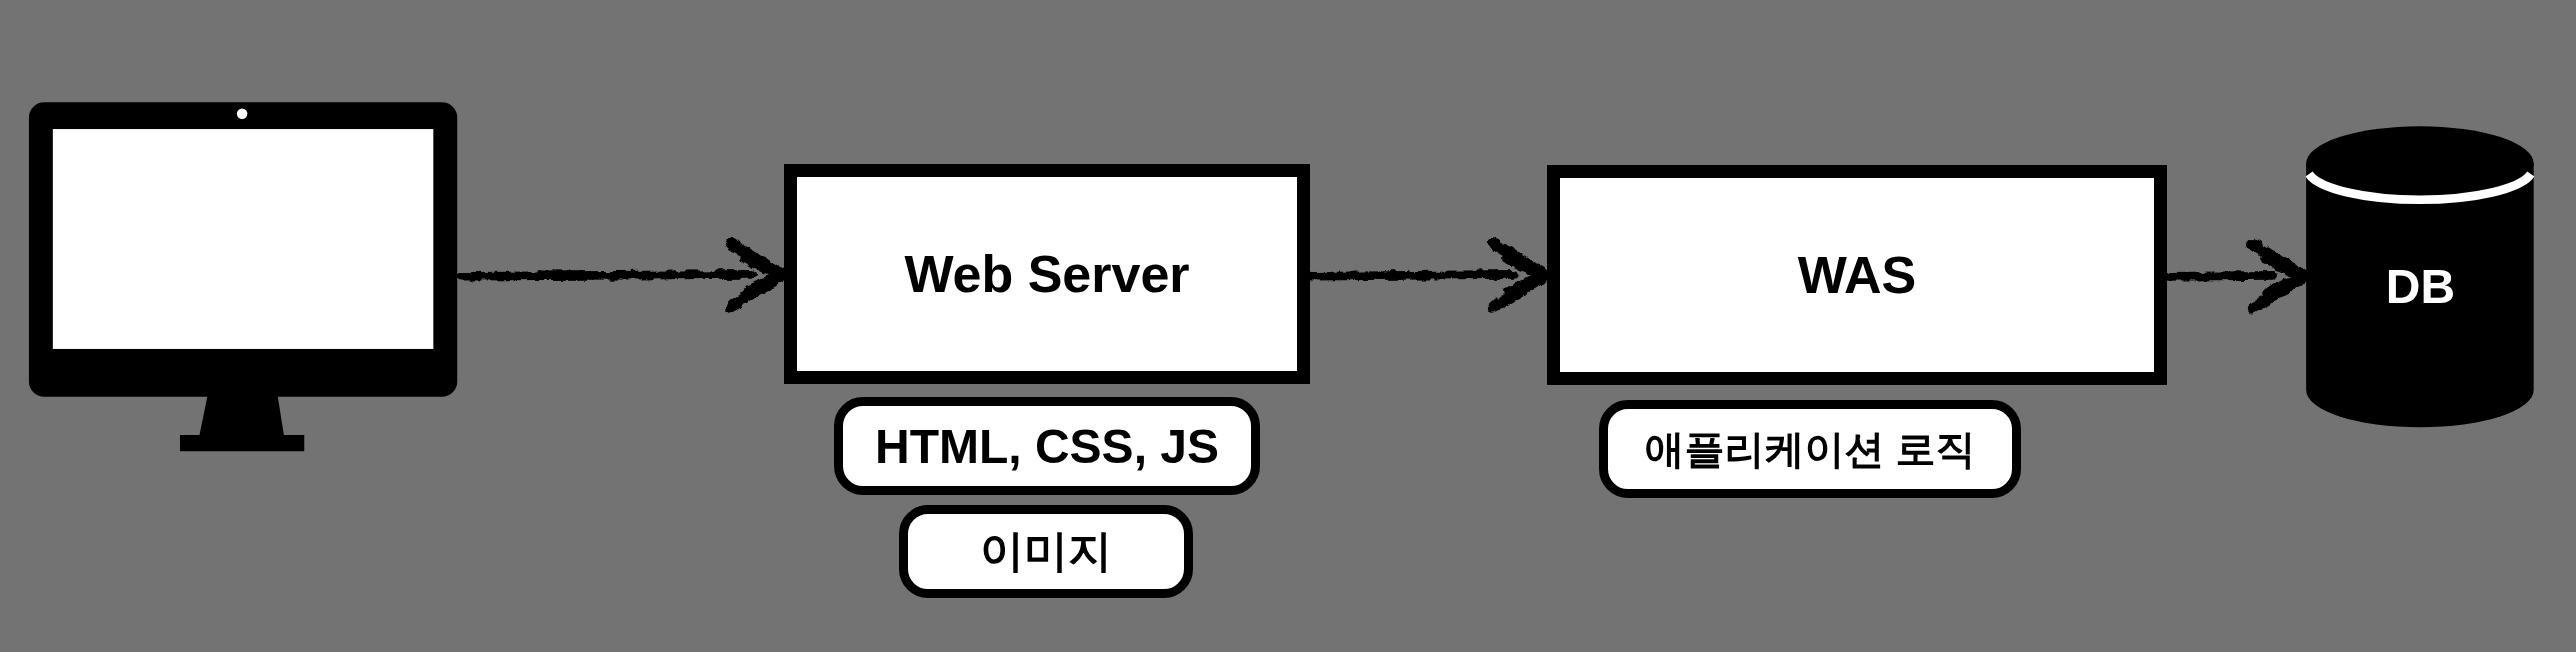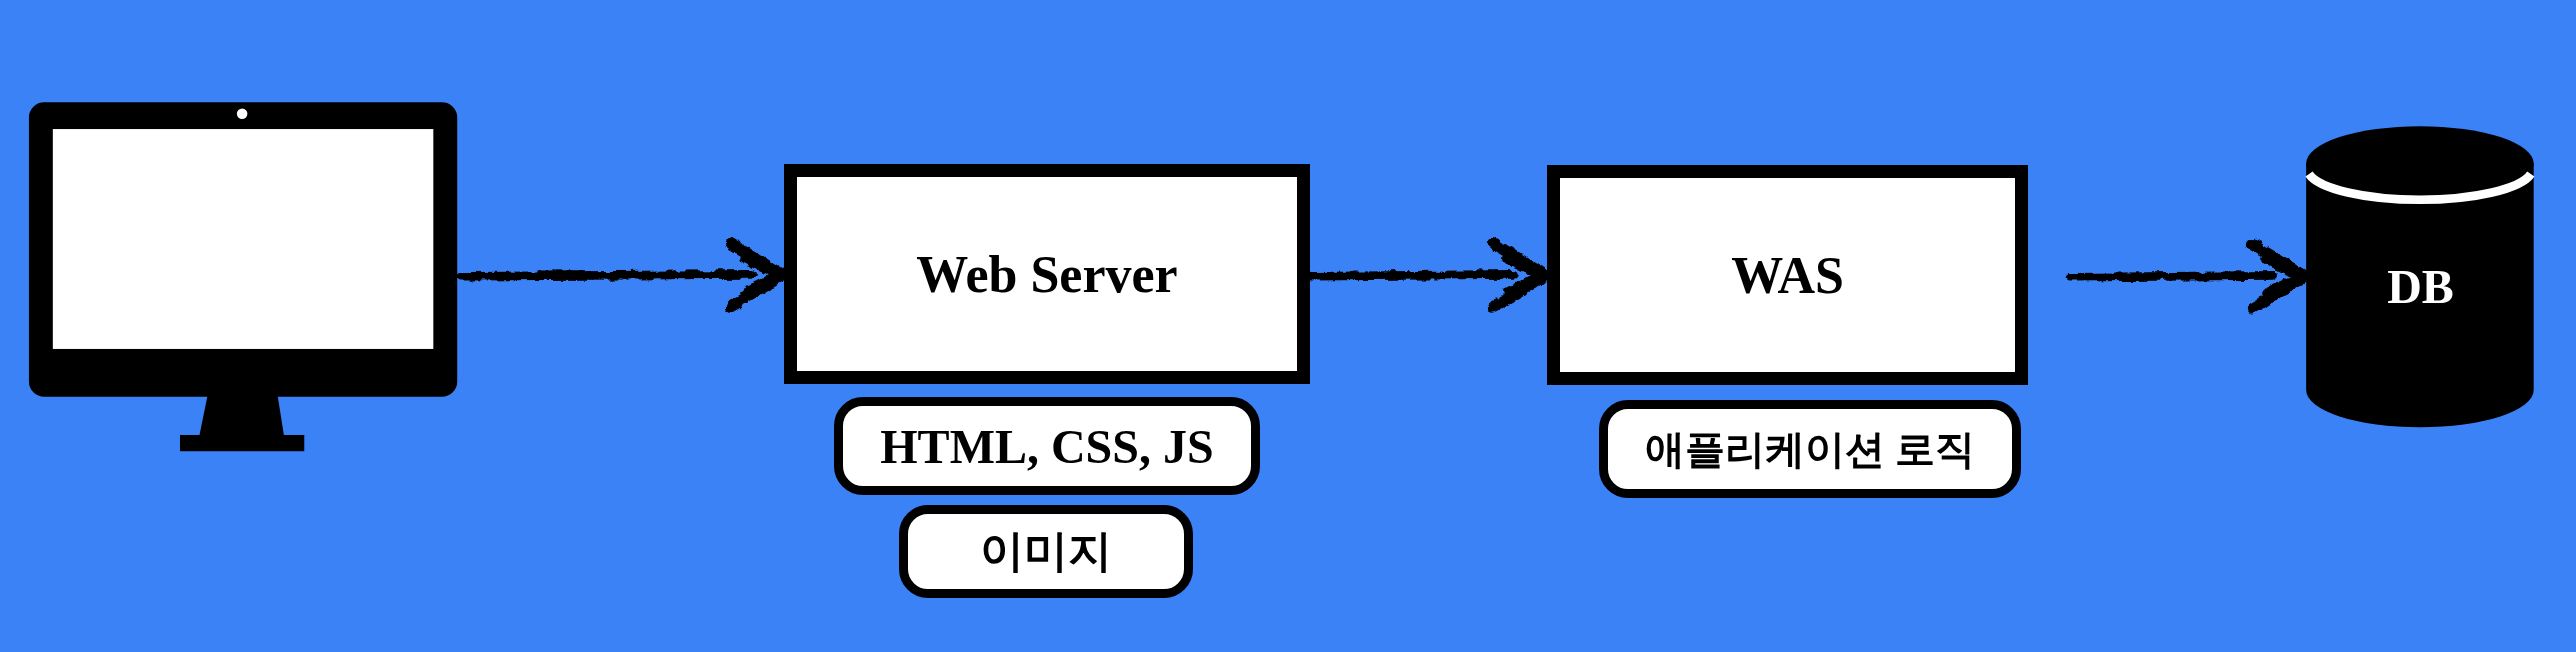--- a/index.html
+++ b/index.html
@@ -4,23 +4,23 @@
 <style>
   html, body {
     margin: 0;
     padding: 0;
     background: #ffffff;
   }
   .canvas {
     position: relative;
     width: 2576px;
     height: 652px;
-    background: #3b82f6;
+    background: #737373;
     overflow: hidden;
-    font-family: Liberation Serif, serif;
+    font-family: Liberation Sans, sans-serif;
     color: #000000;
   }
   .shapes-layer {
     position: absolute;
     left: 0;
     top: 0;
     width: 2576px;
     height: 652px;
   }
   .node-box {
@@ -32,21 +32,21 @@
     align-items: center;
     justify-content: center;
   }
   .node-box .node-label {
     font-size: 52px;
     font-weight: 700;
     letter-spacing: 0px;
     white-space: nowrap;
   }
   #web-server-box { left: 784px; top: 164px; width: 526px; height: 220px; }
-  #was-box        { left: 1547px; top: 165px; width: 481px; height: 220px; }
+  #was-box        { left: 1547px; top: 165px; width: 620px; height: 220px; }
   .pill {
     position: absolute;
     box-sizing: border-box;
     border: 9.6px solid #000000;
     border-radius: 29px;
     background: #ffffff;
     display: flex;
     align-items: center;
     justify-content: center;
     white-space: nowrap;

